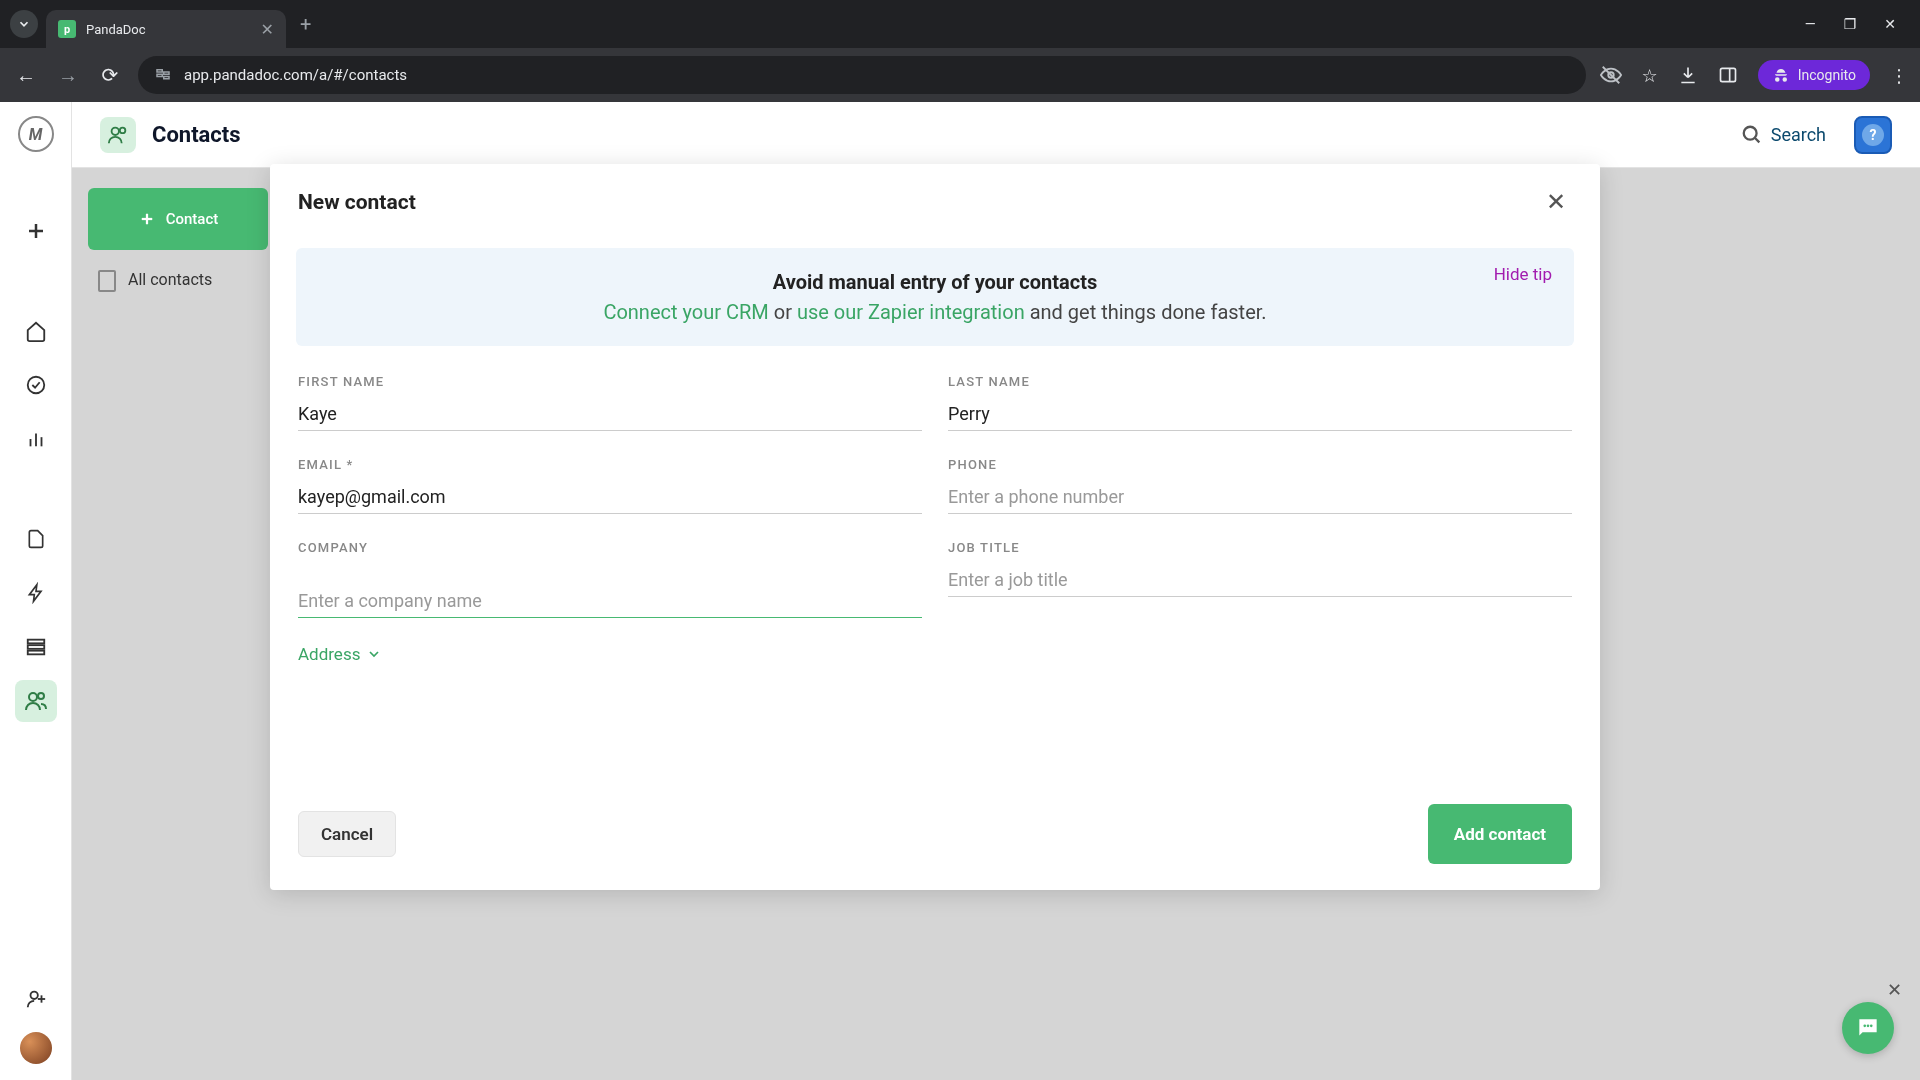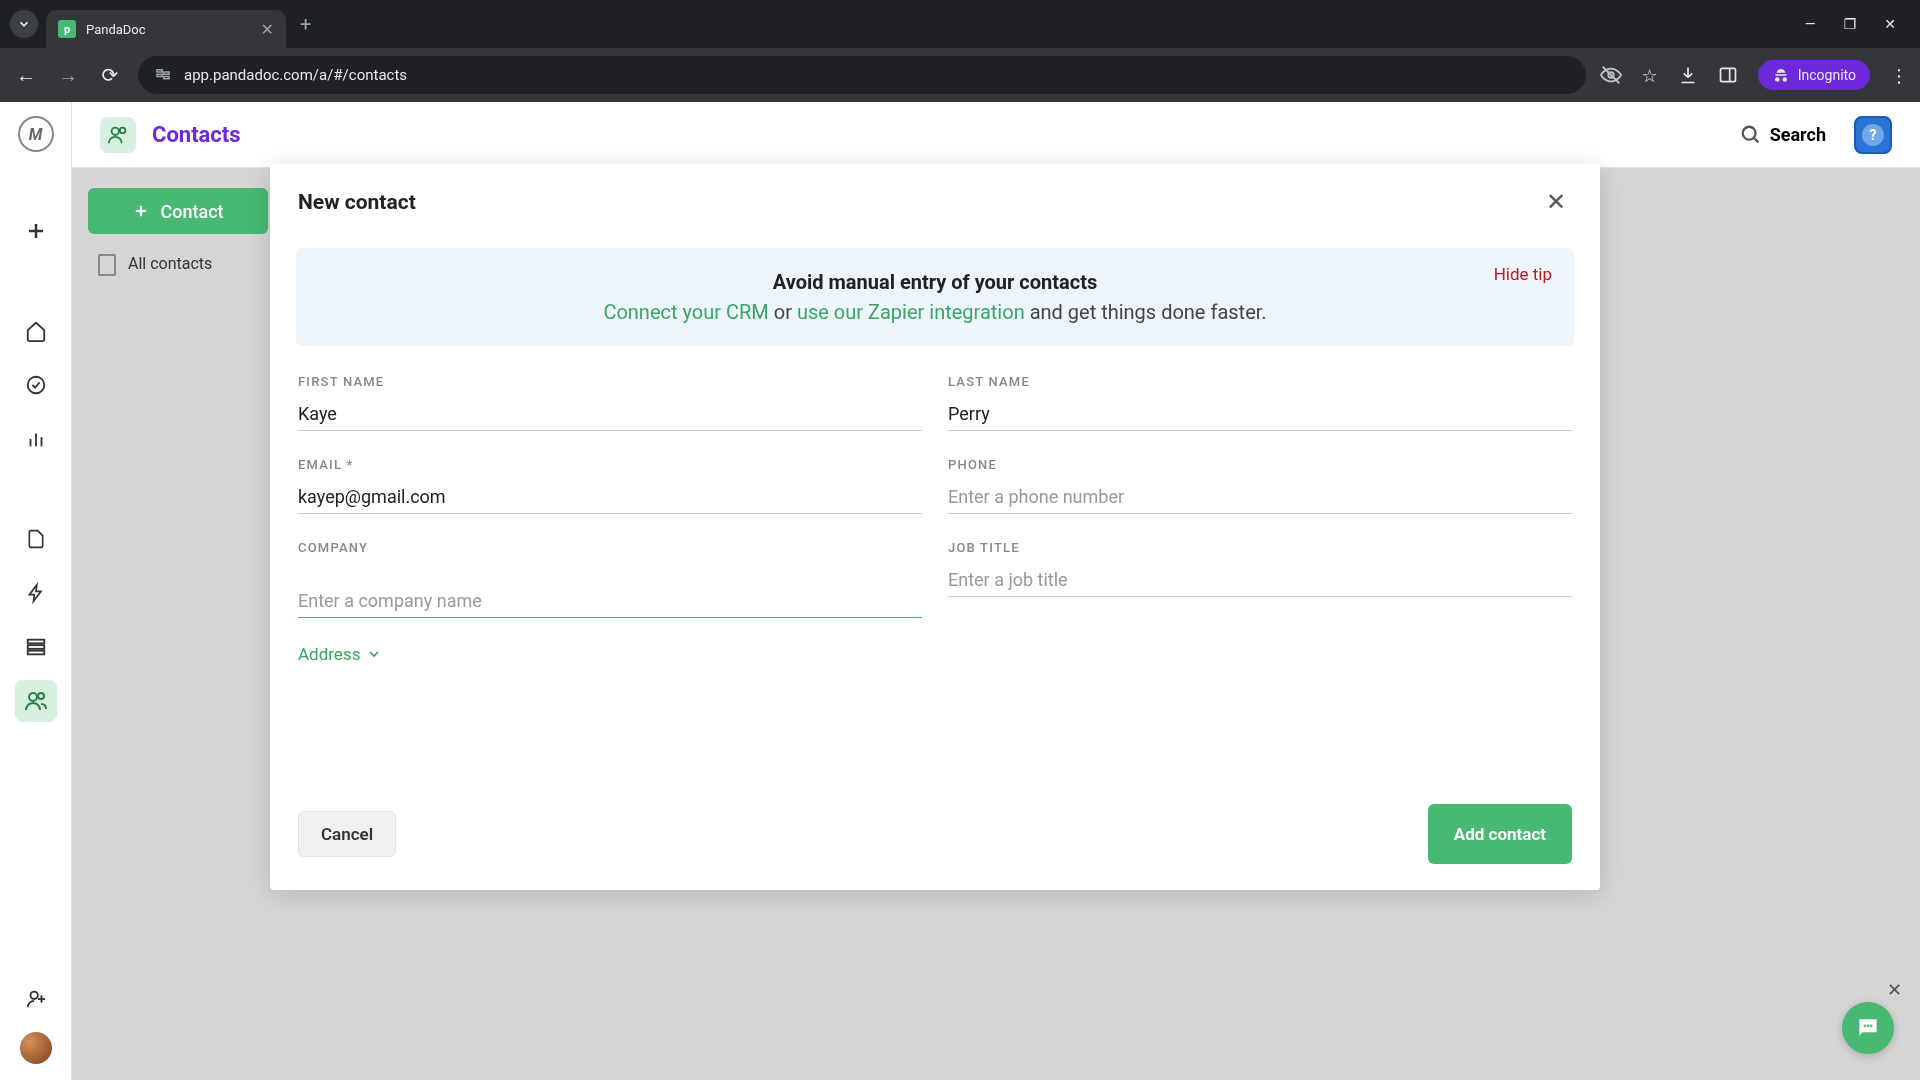--- a/index.html
+++ b/index.html
@@ -30,38 +30,38 @@
 .left-rail { position: absolute; left: 0; top: 0; width: 72px; height: 100%; background: #fff; border-right: 1px solid #e3e3e3; display: flex; flex-direction: column; align-items: center; padding-top: 14px; gap: 12px; z-index:2;}
 .rail-logo { width: 36px; height: 36px; border-radius: 50%; border: 2px solid #888; display:flex;align-items:center;justify-content:center;color:#666;font-style:italic;font-size:16px;font-weight:bold;}
 .rail-item { width: 42px; height: 42px; border-radius: 8px; display: flex; align-items: center; justify-content: center; color: #333; font-size: 22px; }
 .rail-item.active { background: #d7f0df; color: #2f7d46; }
 .rail-spacer { flex: 1; }
 .rail-avatar { width: 32px; height: 32px; border-radius: 50%; background: radial-gradient(circle at 30% 30%, #d99058, #7a3e20); margin-bottom: 16px; }
 .rail-sep { height: 34px; }
 
 .page-header { position: absolute; left: 72px; right: 0; top: 0; height: 66px; background: #fff; border-bottom: 1px solid #e3e3e3; display: flex; align-items: center; padding: 0 28px; gap: 16px; z-index:2;}
 .hdr-icon { width: 36px; height: 36px; border-radius: 8px; background: #d7f0df; display:flex;align-items:center;justify-content:center;color:#2f7d46;font-size:20px;}
-.hdr-title { font-size: 22px; font-weight: 700; color: #6d28d9; }
+.hdr-title { font-size: 22px; font-weight: 700; color: #0f172a; }
 .hdr-spacer { flex: 1; }
-.hdr-search { display:flex;align-items:flex-start;gap:8px;color:#000000; font-size:18px; font-weight:700; padding:6px 12px;}
+.hdr-search { display:flex;align-items:flex-start;gap:8px;color:#0c4a6e; font-size:18px; font-weight:400; padding:6px 12px;}
 .hdr-help { width: 38px; height: 38px; border-radius: 8px; background: #2b74d6; border:2px solid #1a5bb5; display:flex;align-items:center;justify-content:center;}
 .hdr-help-inner{width:22px;height:22px;border-radius:50%;background:#6fa8e8;color:#fff;display:flex;align-items:center;justify-content:center;font-size:14px;font-weight:bold;}
 
 .side-col { position: absolute; left: 88px; top: 86px; width: 180px; z-index:1;}
-.btn-contact { background: #47b972; color: #fff; border-radius: 6px; height: 46px; display:flex;align-items:center;justify-content:center;gap:10px;font-size:18px;font-weight:500;}
+.btn-contact { background: #47b972; color: #fff; border-radius: 6px; height: 62px; display:flex;align-items:center;justify-content:center;gap:10px;font-size:15px;font-weight:500;}
 .side-item { margin-top: 20px; display:flex;align-items:flex-start;gap:12px;color:#333;font-size:16px;padding-left:10px;}
 .side-item .doc-icon{width:18px;height:22px;border:2px solid #888;border-radius:2px;}
 
 
 .modal { position: absolute; left: 270px; top: 62px; width: 1330px; background: #fff; border-radius: 4px; box-shadow: 0 4px 24px rgba(0,0,0,0.15); z-index: 10; padding-bottom: 26px;}
 .modal-header { display:flex;align-items:center;justify-content:space-between;padding:22px 28px 30px 28px;}
 .modal-title { font-size:21px;font-weight:700;color:#222;}
 .modal-close { font-size:24px;color:#555;width:32px;height:32px;display:flex;align-items:center;justify-content:center;}
 .tip-box { margin: 0 26px 18px 26px; background: #eef5fb; border-radius: 6px; padding: 22px 24px; position: relative; text-align:center;}
-.hide-tip { position:absolute; top:16px; right:22px; color:#b91c1c; font-size:17px;}
+.hide-tip { position:absolute; top:16px; right:22px; color:#a21caf; font-size:17px;}
 .tip-title { font-size:20px; font-weight:700; color:#222; margin-bottom:6px;}
 .tip-body { font-size:20px; color:#444; }
 .tip-body a { color:#3aa565; text-decoration:none; }
 
 .form { display: grid; grid-template-columns: 1fr 1fr; column-gap: 40px; row-gap: 30px; padding: 10px 28px 0 28px; gap: 26px; }
 .field { display:flex;flex-direction:column; }
 .field-label { font-size:13px; letter-spacing:1.2px; color:#888; margin-bottom:8px; font-weight:500;}
 .field-input { border:none; border-bottom:1.5px solid #ccc; font-size:18px; padding:6px 0; color:#222; outline:none; background:transparent;}
 .field-input::placeholder { color:#999; }
 .field-input.focused { border-bottom-color:#47b972;margin-top:21px; }

